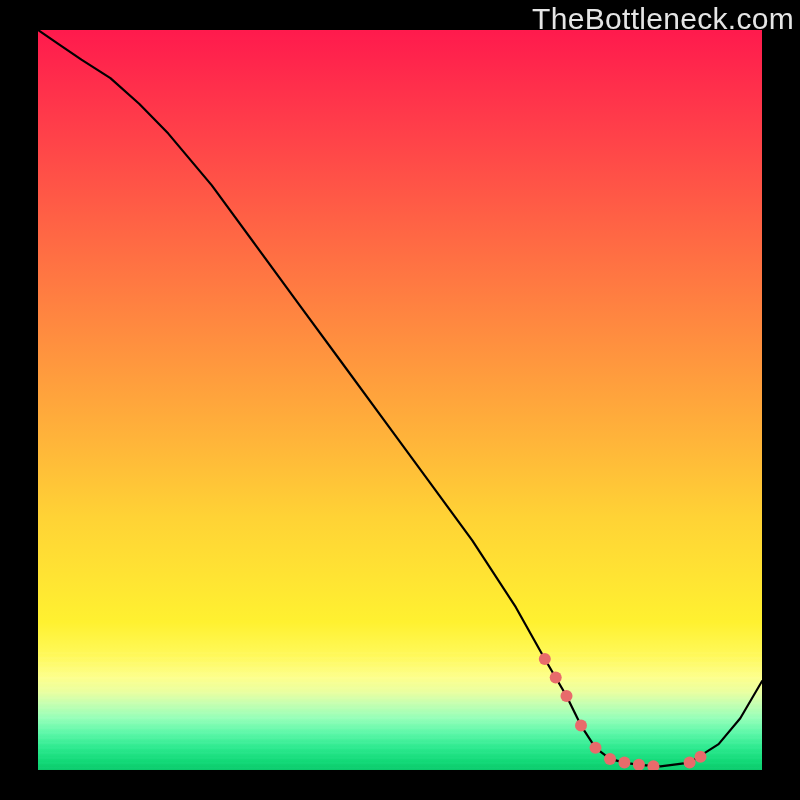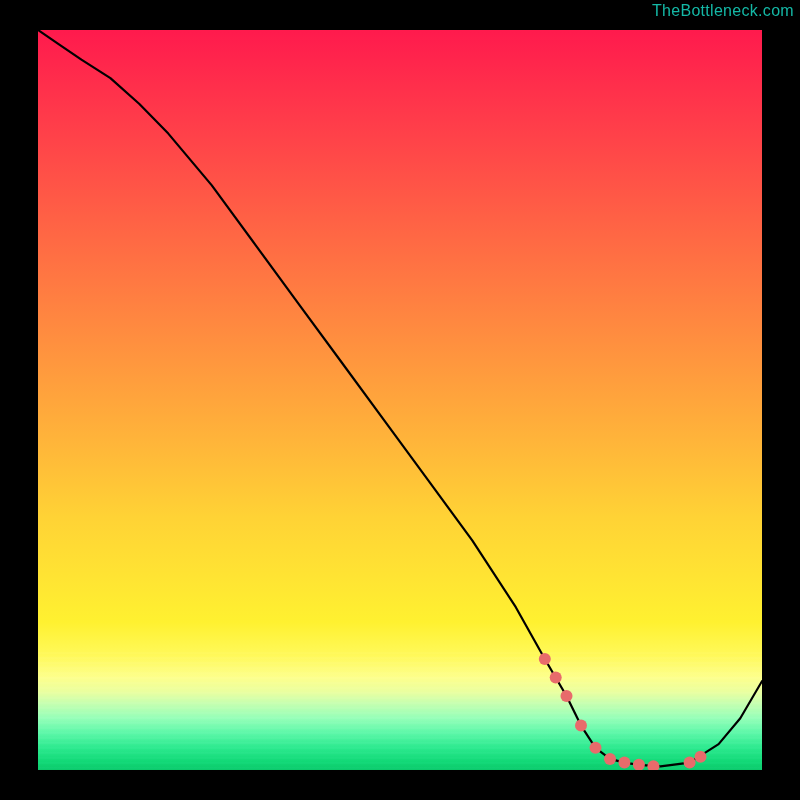--- a/index.html
+++ b/index.html
@@ -8,22 +8,22 @@
     position: relative;
     width: 800px;
     height: 800px;
     background: #000;
   }
   .watermark {
     position: absolute;
     top: 2px;
     right: 6px;
     font-family: Arial, Helvetica, sans-serif;
-    font-size: 16px;
-    color: #14b8a6;
+    font-size: 30px;
+    color: #e5e5e5;
     letter-spacing: 0.3px;
     z-index: 10;
   }
   .plot-outer {
     position: absolute;
     left: 38px;
     top: 30px;
     width: 724px;
     height: 740px;
   }

